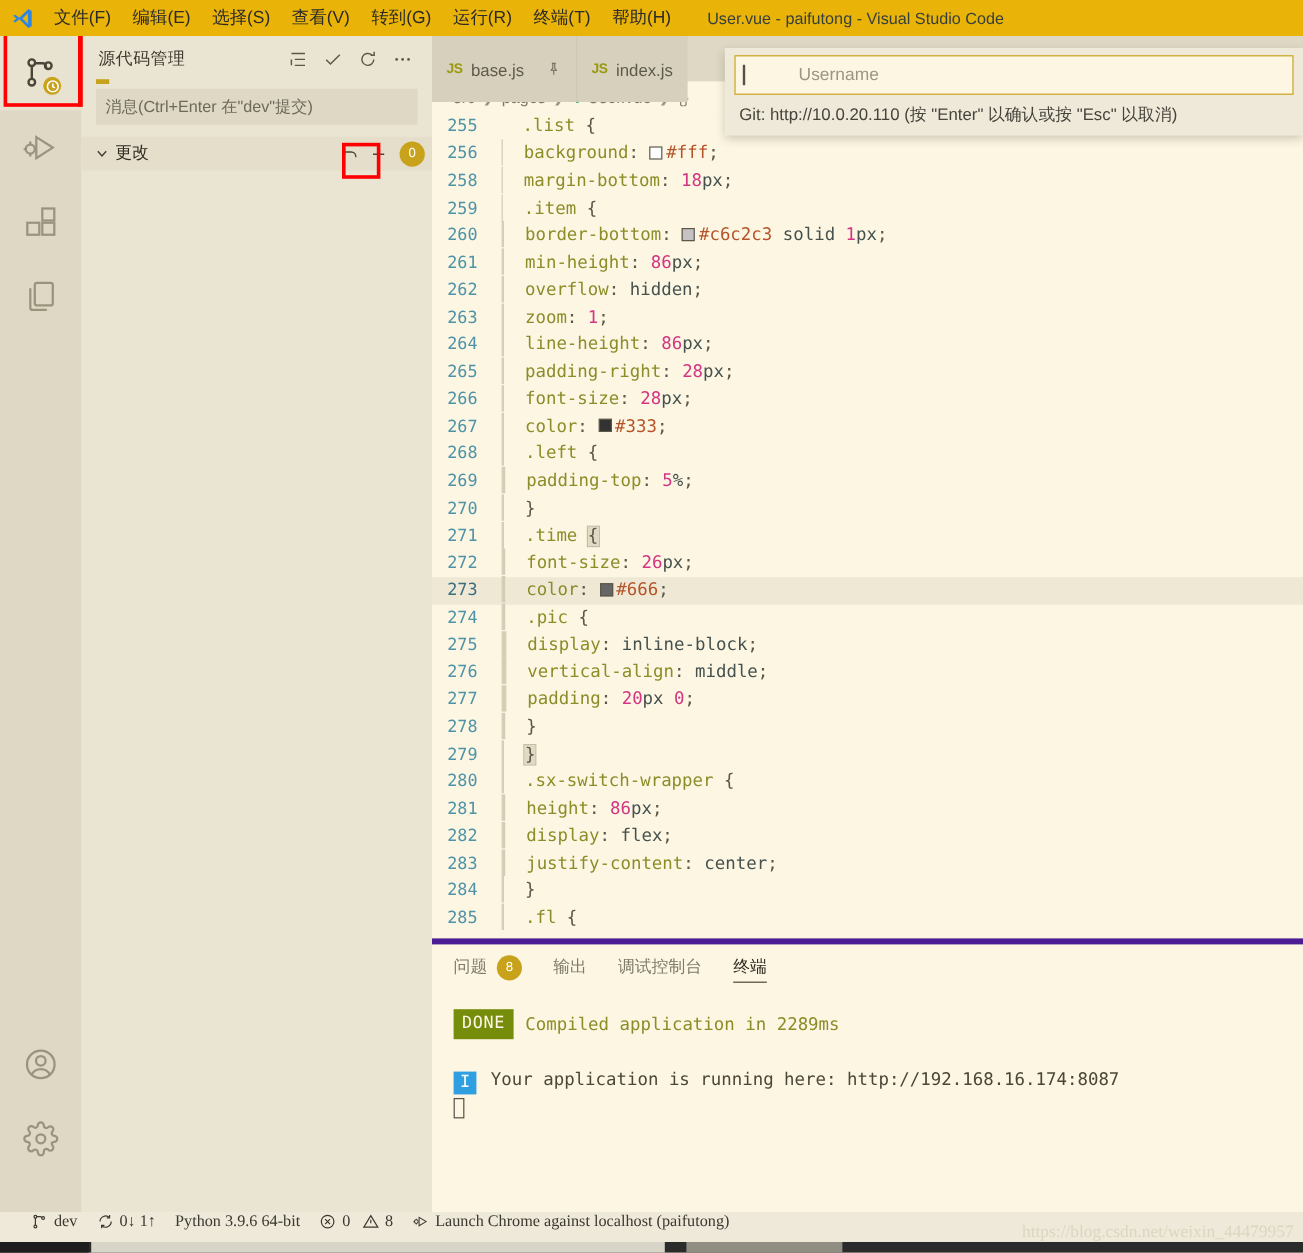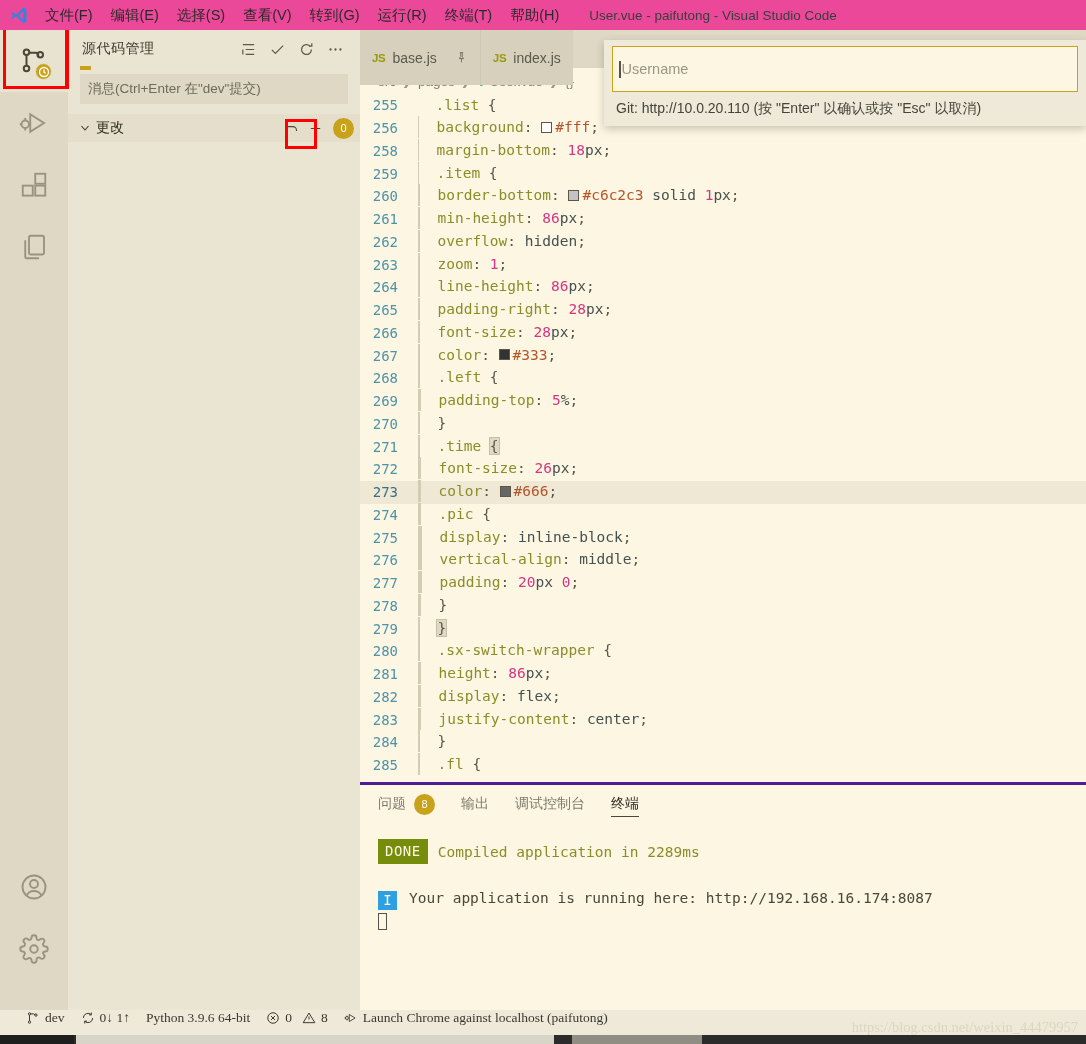--- a/index.html
+++ b/index.html
@@ -7,21 +7,21 @@
     width: 1086px; height: 1044px;
     overflow: hidden;
     font-family: "Liberation Sans", sans-serif;
     background: #EFE9DA;
   }
   body { position: relative; }
 
   
   #titlebar {
     position: absolute; left: 0; top: 0; width: 1086px; height: 30px;
-    background: #ec4899;
+    background: #eab308;
     display: flex; align-items: center;
     z-index: 30;
   }
   #vscode-logo { width: 36px; display: flex; align-items: center; justify-content: center; }
   #vscode-logo svg { width: 19px; height: 19px; }
   .menu-item {
     font-size: 14.5px; color: #2a2a2a; padding: 3px 9px;
     white-space: nowrap; line-height: 1;
   }
   #window-title {
@@ -162,21 +162,21 @@
   .punc  { color: #5a5749; }
   .brace-match { background: #E0DAC3; outline: 1px solid #C5BFA8; }
   .swatch {
     display: inline-block; width: 11px; height: 11px; border: 1px solid #5b5849;
     vertical-align: middle; position: relative; top: -1px; margin-right: 3px;
   }
 
   
   #panel {
     position: absolute; left: 360px; right: 0; bottom: 34px; height: 228px;
-    background: #FDF6E3; border-top: 3px solid #4c1d95;
+    background: #FDF6E3; border-top: 5px solid #4c1d95;
   }
   #panel-tabs { height: 38px; display: flex; align-items: center; padding-left: 18px; }
   .ptab {
     font-size: 14px; color: #7e7b6b; margin-right: 26px; position: relative;
     height: 38px; display: flex; align-items: center;
   }
   .ptab.active { color: #2f2c22; }
   .ptab.active::after {
     content: ''; position: absolute; left: 0; right: 0; bottom: 6px;
     height: 1.5px; background: #4a4738;
@@ -206,22 +206,22 @@
     width: 9px; height: 17px; border: 1.5px solid #55524a; margin-top: 3px;
   }
 
   
   #quickinput {
     position: absolute; left: 604px; top: 40px; width: 482px; z-index: 40;
     background: #EFE9DA; box-shadow: 0 3px 8px rgba(70,65,45,.28);
     padding: 6px 8px 4px 8px;
   }
   #qi-field {
-    height: 46px; background: #FDF6E3; border: 1px solid #C8A21B;
-    display: flex; align-items: center; padding: 0 6px; position: relative;
+    height: 33px; background: #FDF6E3; border: 1px solid #C8A21B;
+    display: flex; align-items: center; padding: 0 6px; position: relative; gap: 44px;
   }
   #qi-caret { width: 1.5px; height: 17px; background: #55524a; margin-right: 1px;}
   #qi-placeholder { font-size: 14.5px; color: #9a9683; }
   #qi-hint { font-size: 14px; color: #46433a; padding: 8px 4px 4px 4px; }
 
   
   #statusbar {
     position: absolute; left: 0; bottom: 0; width: 1086px; height: 34px;
     background: #EFE9DA; display: flex; align-items: flex-start;
     padding-left: 26px; font-size: 13.5px; color: #3b3830; font-family: Liberation Serif, serif;

